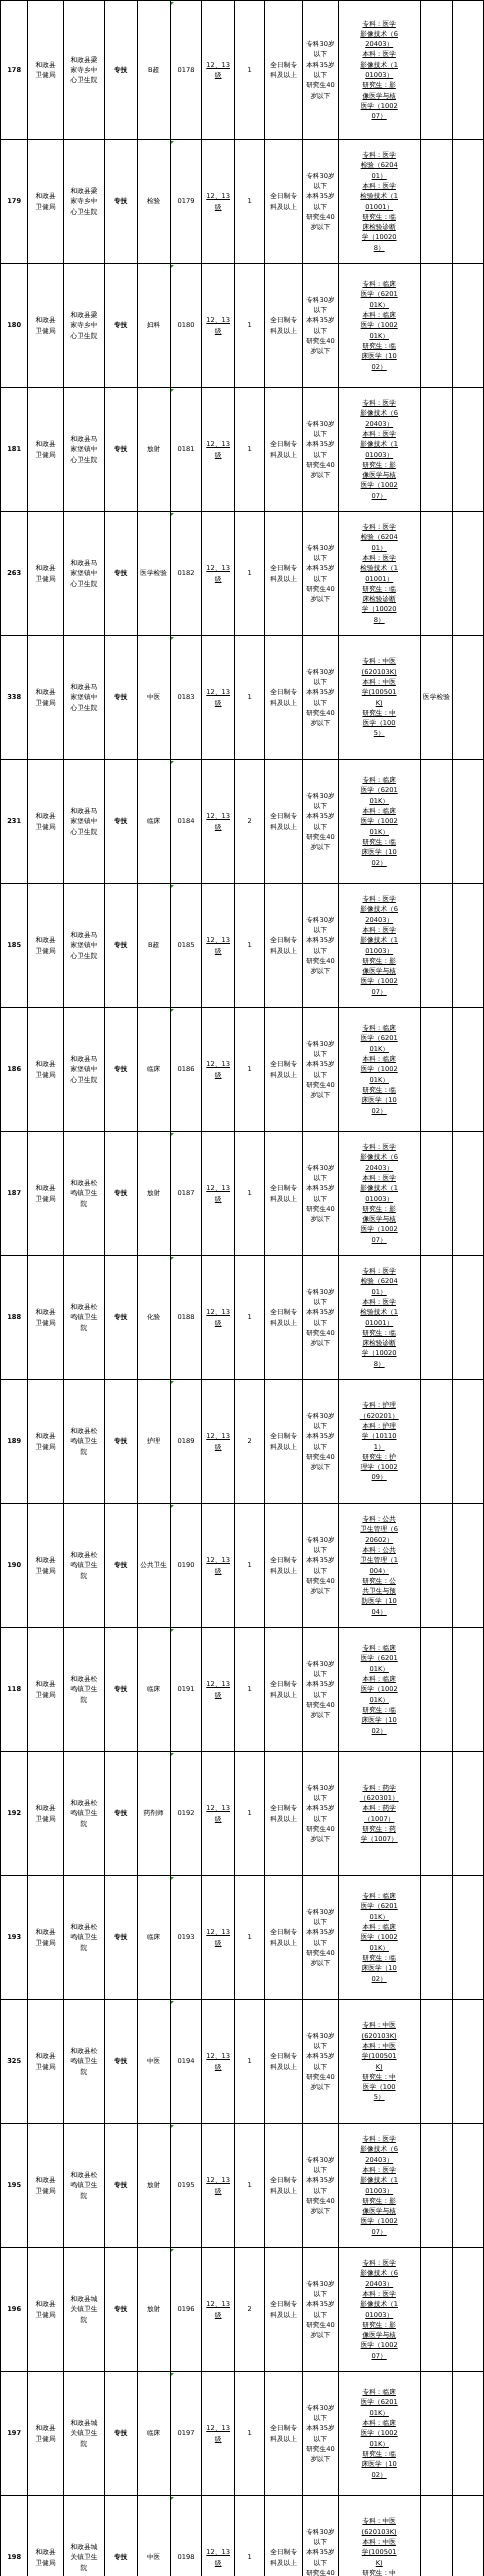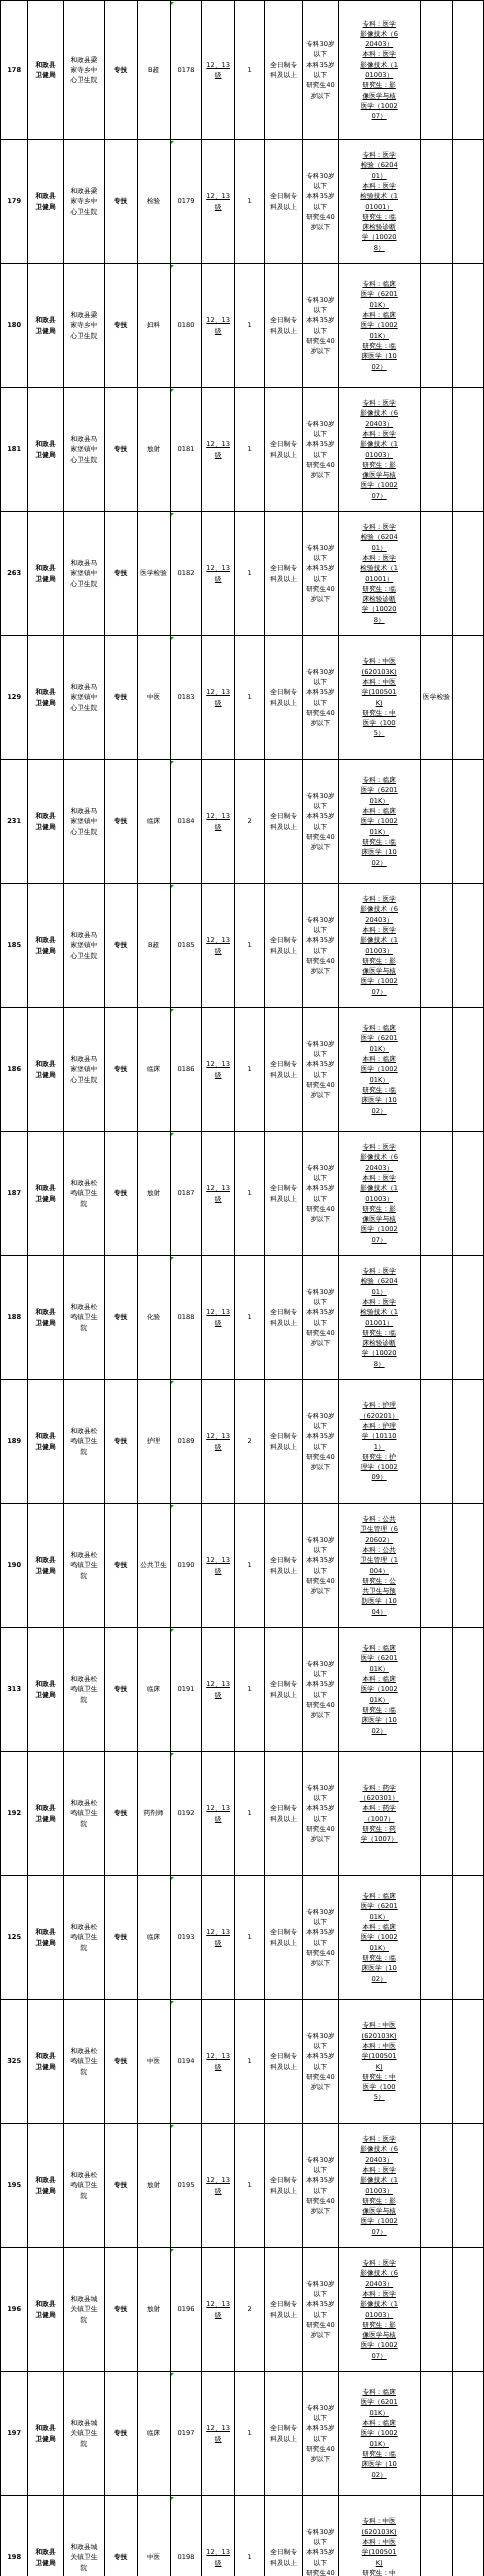--- a/index.html
+++ b/index.html
@@ -3,21 +3,21 @@
 <meta charset="utf-8">
 <style>
   html,body{margin:0;padding:0;background:#ffffff;}
   .page{position:relative;width:484px;height:3738px;overflow:hidden;background:#fff;
         font-family:"DejaVu Sans",sans-serif;color:#000;}
   table.jobs{border-collapse:collapse;table-layout:fixed;margin:0;}
   table.jobs td{border:0.5px solid #000;vertical-align:middle;text-align:center;
                 font-size:6.7px;line-height:10.3px;padding:0 1px;overflow:hidden;
                 overflow-wrap:anywhere;word-break:break-all;}
   .c-no{width:31px;font-weight:bold;}
-  .c-dept{width:33px;padding:0 4px !important;font-weight:bold;}
+  .c-dept{width:33px;padding:0 4px !important;}
   .c-unit{width:35px;padding:0 6.2px !important;}
   .c-category{width:37px;font-weight:bold;}
   .c-position{width:38px;}
   .c-code{width:37px;position:relative;}
   .c-grade{width:37px;text-decoration:underline;}
   .c-count{width:35px;}
   .c-education{width:39px;padding:0 3.1px !important;}
   .c-age{width:38px;text-align:center;padding:0 2.1px !important;white-space:pre-line;}
   .c-major{width:50px;text-align:center;padding:0 21px !important;white-space:pre-line;text-decoration:underline;}
   .c-remark{width:37px;}
@@ -120,21 +120,21 @@
           <td class="c-age">专科30岁以下
 本科35岁以下
 研究生40岁以下</td>
           <td class="c-major">专科：医学检验（620401）
 本科：医学检验技术（101001）
 研究生：临床检验诊断学（100208）</td>
           <td class="c-remark"></td>
           <td class="c-note"></td>
         </tr>
         <tr style="height: 124px;">
-          <td class="c-no">129</td>
+          <td class="c-no">338</td>
           <td class="c-dept">和政县卫健局</td>
           <td class="c-unit">和政县马家堡镇中心卫生院</td>
           <td class="c-category">专技</td>
           <td class="c-position">中医</td>
           <td class="c-code"><span class="flag"></span>0183</td>
           <td class="c-grade">12、13级</td>
           <td class="c-count">1</td>
           <td class="c-education">全日制专科及以上</td>
           <td class="c-age">专科30岁以下
 本科35岁以下
@@ -272,21 +272,21 @@
           <td class="c-age">专科30岁以下
 本科35岁以下
 研究生40岁以下</td>
           <td class="c-major">专科：公共卫生管理（620602）
 本科：公共卫生管理（1004）
 研究生：公共卫生与预防医学（1004）</td>
           <td class="c-remark"></td>
           <td class="c-note"></td>
         </tr>
         <tr style="height: 124px;">
-          <td class="c-no">313</td>
+          <td class="c-no">118</td>
           <td class="c-dept">和政县卫健局</td>
           <td class="c-unit">和政县松鸣镇卫生院</td>
           <td class="c-category">专技</td>
           <td class="c-position">临床</td>
           <td class="c-code"><span class="flag"></span>0191</td>
           <td class="c-grade">12、13级</td>
           <td class="c-count">1</td>
           <td class="c-education">全日制专科及以上</td>
           <td class="c-age">专科30岁以下
 本科35岁以下
@@ -310,21 +310,21 @@
           <td class="c-age">专科30岁以下
 本科35岁以下
 研究生40岁以下</td>
           <td class="c-major">专科：药学（620301）
 本科：药学（1007）
 研究生：药学（1007）</td>
           <td class="c-remark"></td>
           <td class="c-note"></td>
         </tr>
         <tr style="height: 124px;">
-          <td class="c-no">125</td>
+          <td class="c-no">193</td>
           <td class="c-dept">和政县卫健局</td>
           <td class="c-unit">和政县松鸣镇卫生院</td>
           <td class="c-category">专技</td>
           <td class="c-position">临床</td>
           <td class="c-code"><span class="flag"></span>0193</td>
           <td class="c-grade">12、13级</td>
           <td class="c-count">1</td>
           <td class="c-education">全日制专科及以上</td>
           <td class="c-age">专科30岁以下
 本科35岁以下

